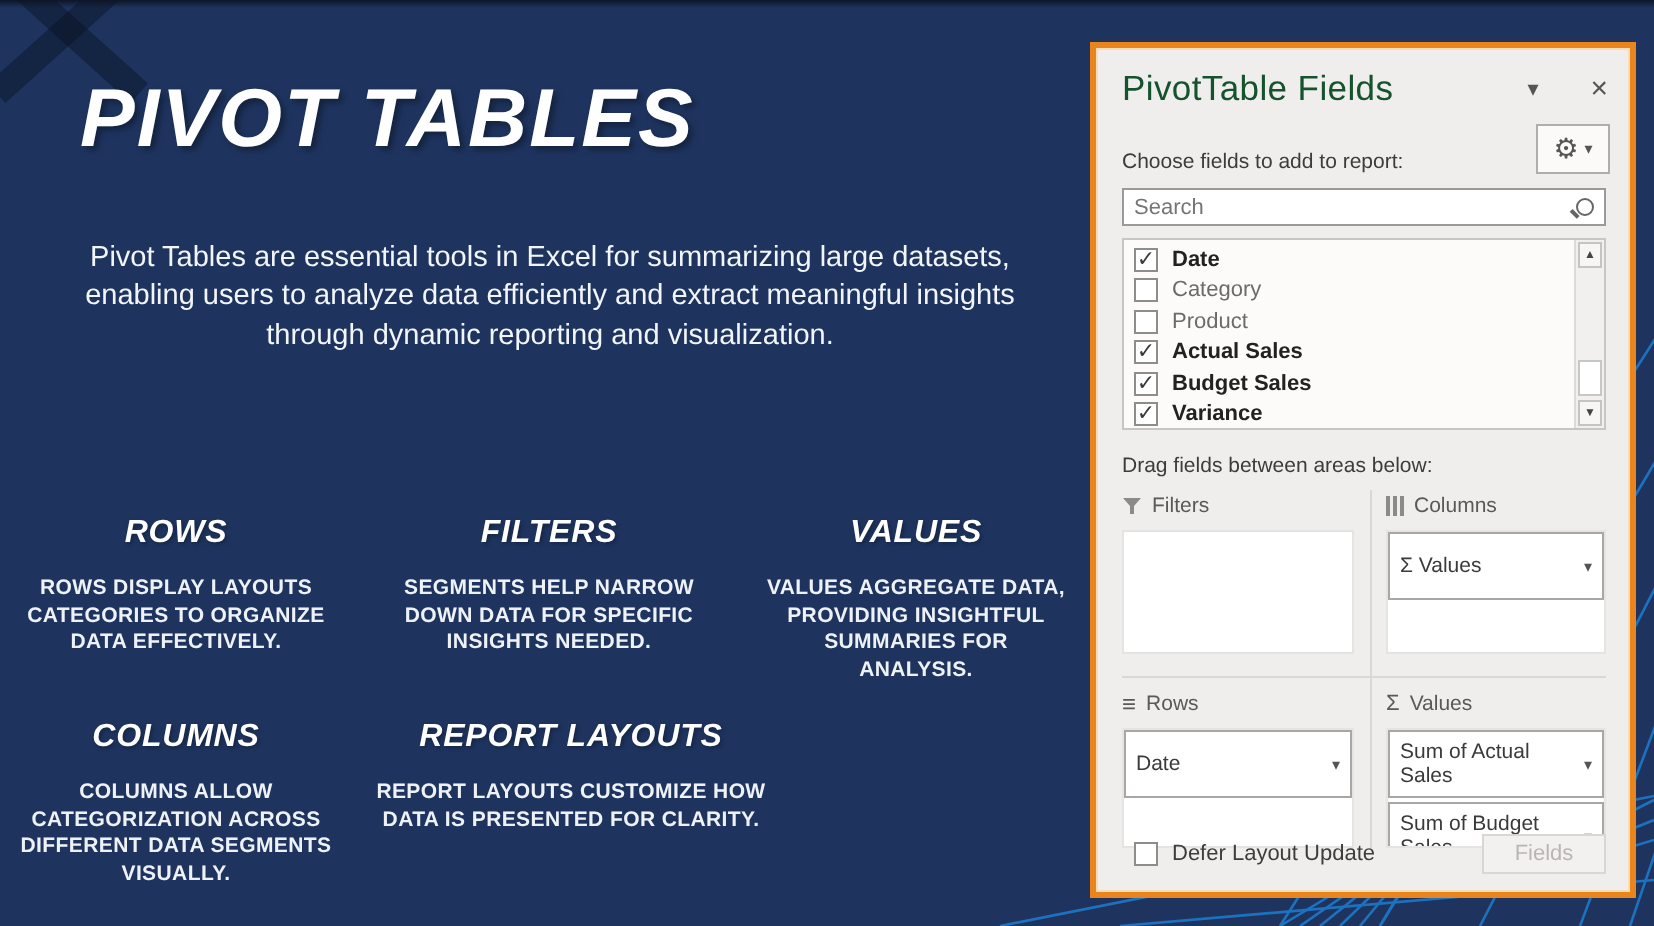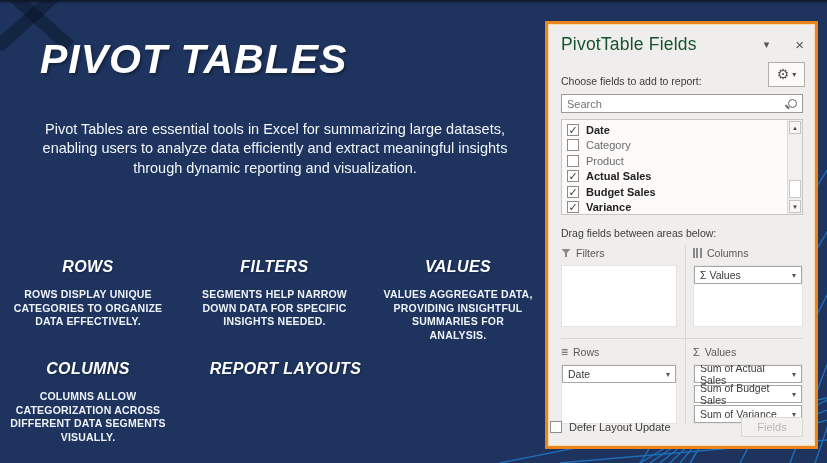--- a/index.html
+++ b/index.html
@@ -78,28 +78,28 @@
   .areas { position:absolute; left:13px; right:12px; top:221px; height:180px; }
   .v-div { position:absolute; left:124px; top:0; bottom:0; width:1px; background:#dad8d6; }
   .h-div { position:absolute; left:0; right:0; top:93px; height:1px; background:#dad8d6; }
   .quad { position:absolute; width:116px; }
   .q-tl { left:0; top:0; }  .q-tr { left:132px; top:0; right:0; width:auto; }
   .q-bl { left:0; top:99px; } .q-br { left:132px; top:99px; right:0; width:auto; }
   .q-head { height:16px; display:flex; align-items:center; gap:5px; color:#595959; font-size:10.5px; }
   .q-box { margin-top:4px; height:62px; background:#fff; border:1px solid #e6e4e2; padding:0; overflow:hidden; }
   .q-bl .q-box, .q-br .q-box { height:60px; }
   .dropdown { height:18px; border:1px solid #a9a7a4; background:#fff; display:flex; align-items:center;
-    justify-content:space-between; padding:0 5px; font-size:10.5px; color:#3a3a3a; margin-bottom:2px; }
+    justify-content:space-between; padding:16px 5px; font-size:10.5px; color:#3a3a3a; margin-bottom:2px; }
   .dd-caret { font-size:8px; color:#555; }
   .funnel { width:10px; height:10px; flex:0 0 auto; }
   .colbars { width:9px; height:10px; flex:0 0 auto;
     background:repeating-linear-gradient(90deg,#8a8a8a 0 2px, transparent 2px 3.5px); }
   .rows-glyph { font-size:12px; color:#595959; line-height:1; }
   .sigma-glyph { font-size:11px; color:#595959; line-height:1; }
-  .bottom-row { position:absolute; left:2px; right:12px; bottom:9px; display:flex;
+  .bottom-row { position:absolute; left:19px; right:12px; bottom:9px; display:flex;
     align-items:center; justify-content:space-between; }
   .defer { display:flex; align-items:center; gap:7px; }
   .update-btn { width:62px; height:20px; background:#f3f1ef; border:1px solid #d9d7d4;
     color:#b9b6b2; display:flex; align-items:center; justify-content:center; font-size:11px; }
 </style>
 </head>
 <body>
 
 <div class="top-edge"></div>
 <div class="corner-decor">
@@ -127,36 +127,37 @@
     <path d="M690 463 L708 434"></path>
   </g>
 </svg>
 
 <div class="slide">
   <h1 class="slide-title">PIVOT TABLES</h1>
   <p class="slide-intro">Pivot Tables are essential tools in Excel for summarizing large datasets, enabling users to analyze data efficiently and extract meaningful insights through dynamic reporting and visualization.</p>
 
   <div class="component c-rows">
     <h3>ROWS</h3>
-    <p>ROWS DISPLAY UNIQUE CATEGORIES TO ORGANIZE DATA EFFECTIVELY.</p>
+    <p>ROWS DISPLAY LAYOUTS CATEGORIES TO ORGANIZE DATA EFFECTIVELY.</p>
   </div>
   <div class="component c-filters">
     <h3>FILTERS</h3>
     <p>SEGMENTS HELP NARROW DOWN DATA FOR SPECIFIC INSIGHTS NEEDED.</p>
   </div>
   <div class="component c-values">
     <h3>VALUES</h3>
     <p>VALUES AGGREGATE DATA, PROVIDING INSIGHTFUL SUMMARIES FOR ANALYSIS.</p>
   </div>
   <div class="component c-columns">
     <h3>COLUMNS</h3>
     <p>COLUMNS ALLOW CATEGORIZATION ACROSS DIFFERENT DATA SEGMENTS VISUALLY.</p>
   </div>
   <div class="component c-layouts">
     <h3>REPORT LAYOUTS</h3>
+    <p>REPORT LAYOUTS CUSTOMIZE HOW DATA IS PRESENTED FOR CLARITY.</p>
   </div>
 </div>
 
 <div class="panel">
 
   <div class="p-title-row">
     <span class="p-title">PivotTable Fields</span>
     <span class="p-caret">▾</span>
     <span class="p-close">×</span>
   </div>

